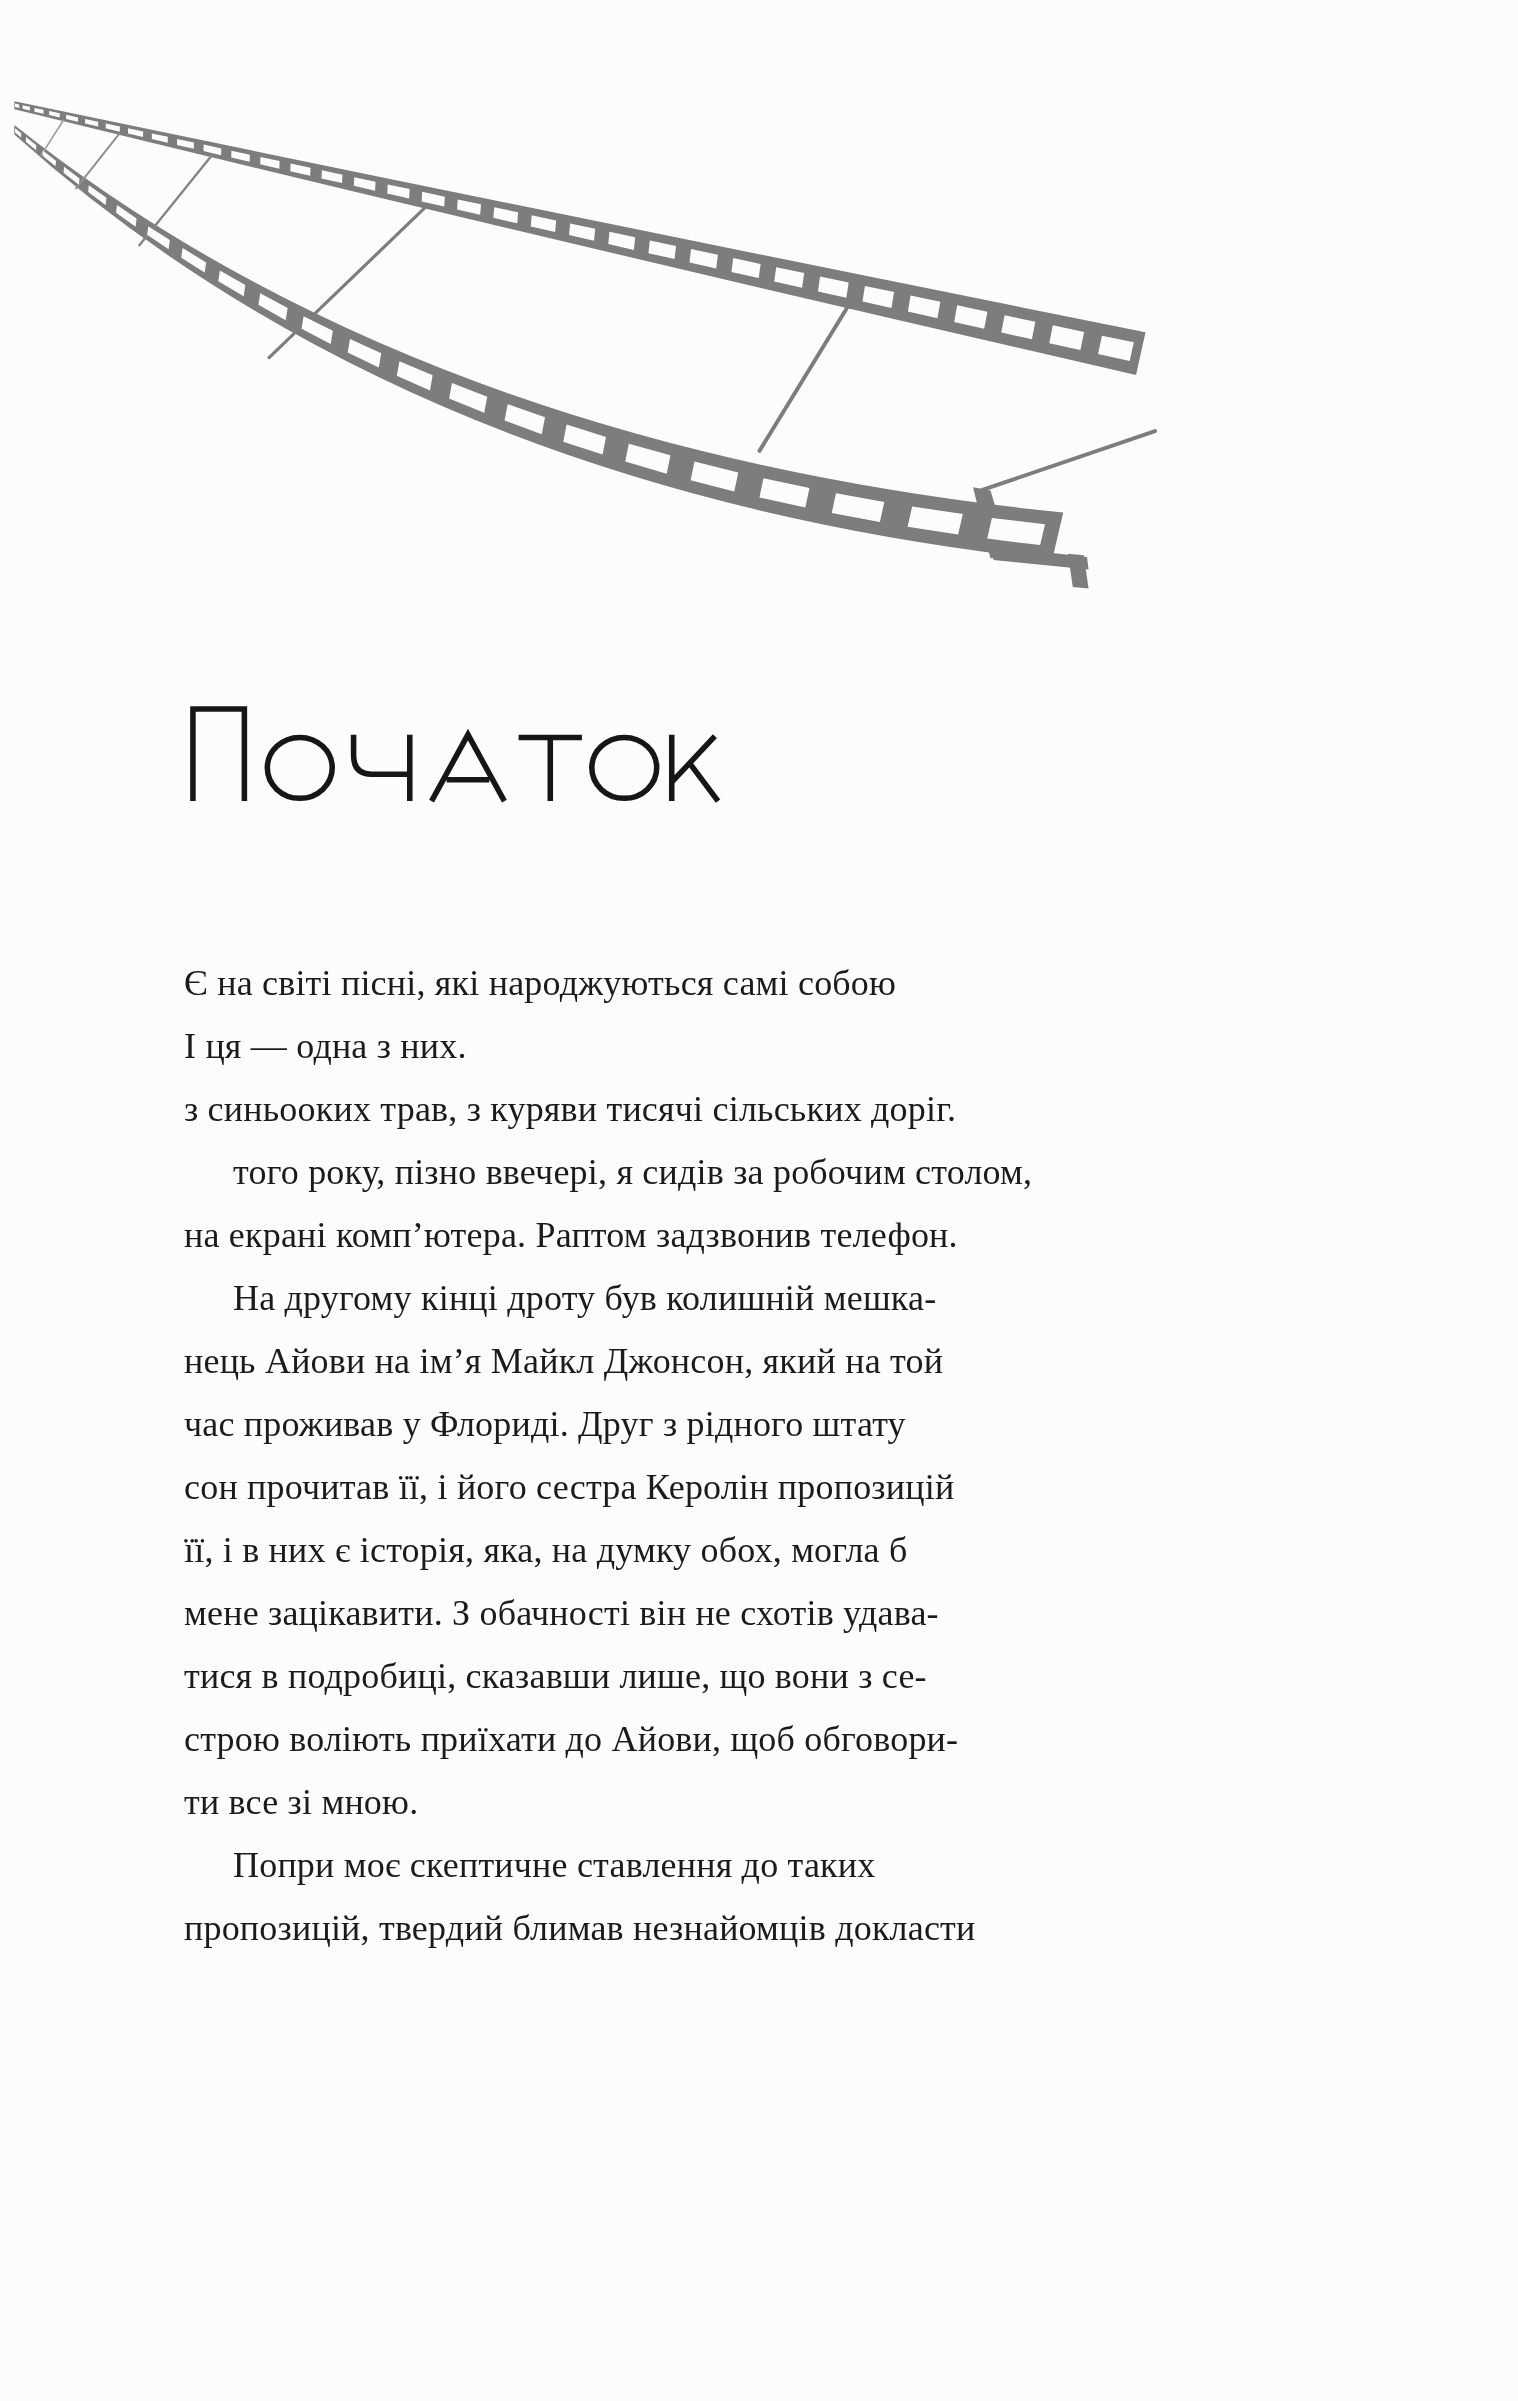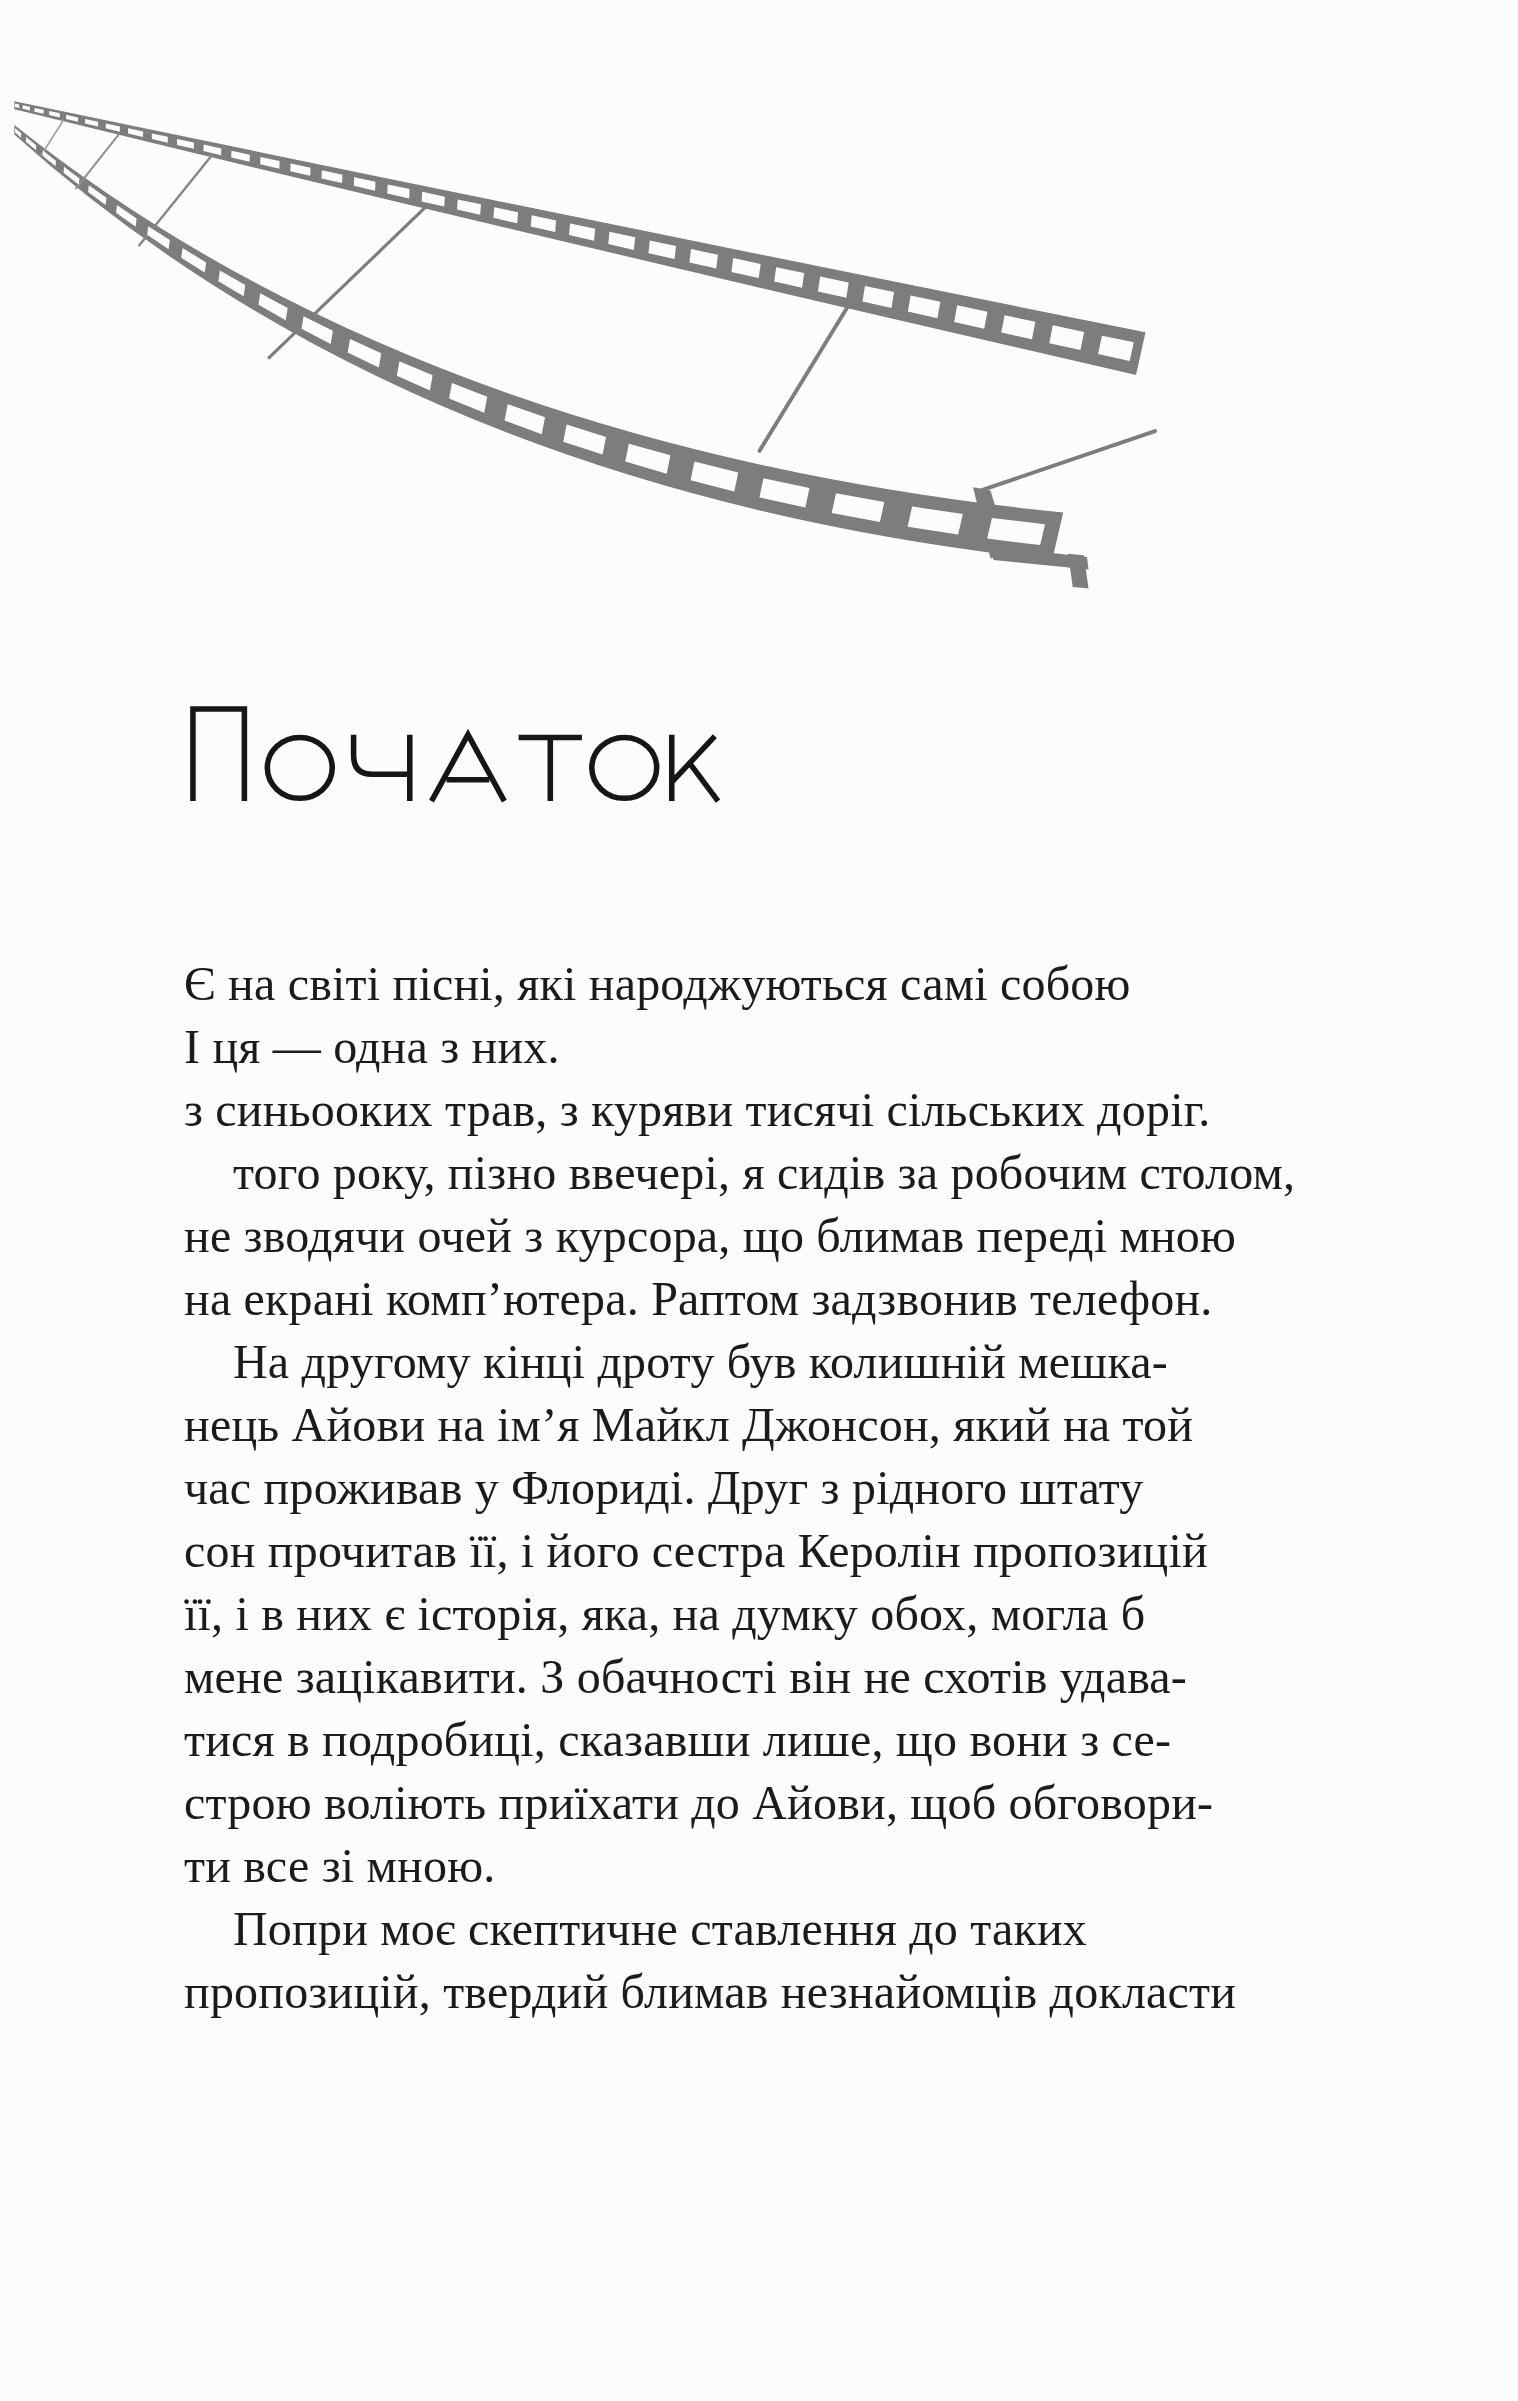--- a/index.html
+++ b/index.html
@@ -16,21 +16,21 @@
   
   .chapter-title-art{position:absolute;left:187px;top:706px;width:554px;height:100px;}
   .chapter-title-art path,.chapter-title-art ellipse{
     fill:none;stroke:#161616;stroke-width:7;stroke-linecap:butt;stroke-linejoin:miter;
   }
   .sr{position:absolute;width:0.8px;height:0.8px;overflow:hidden;clip:rect(0 0 0 0);white-space:nowrap;}
   
   .body-text{
     position:absolute;left:184px;top:952px;width:1186px;
     color:#1b1b1b;
-    font-size:48px;line-height:63px;
+    font-size:36px;line-height:63px;
     letter-spacing:0.2px;
   }
   .para{margin:0;padding:0;}
   .line{display:block;white-space:pre;}
   .para.indent .line:first-child{padding-left:49px;}
 </style>
 </head>
 <body>
 
 <main class="page">
@@ -153,21 +153,20 @@
   </header>
 
   <section class="body-text" id="text-root">
       <p class="para">
         <span class="line">Є на світі пісні, які народжуються самі собою</span>
         <span class="line">І ця — одна з них.</span>
         <span class="line">з синьооких трав, з куряви тисячі сільських доріг.</span>
       </p>
       <p class="para indent">
         <span class="line">того року, пізно ввечері, я сидів за робочим столом,</span>
-        <span class="line">не зводячи очей з курсора, що блимав переді мною</span>
         <span class="line">на екрані комп’ютера. Раптом задзвонив телефон.</span>
       </p>
       <p class="para indent">
         <span class="line">На другому кінці дроту був колишній мешка-</span>
         <span class="line">нець Айови на ім’я Майкл Джонсон, який на той</span>
         <span class="line">час проживав у Флориді. Друг з рідного штату</span>
         <span class="line">сон прочитав її, і його сестра Керолін пропозицій</span>
         <span class="line">її, і в них є історія, яка, на думку обох, могла б</span>
         <span class="line">мене зацікавити. З обачності він не схотів удава-</span>
         <span class="line">тися в подробиці, сказавши лише, що вони з се-</span>

